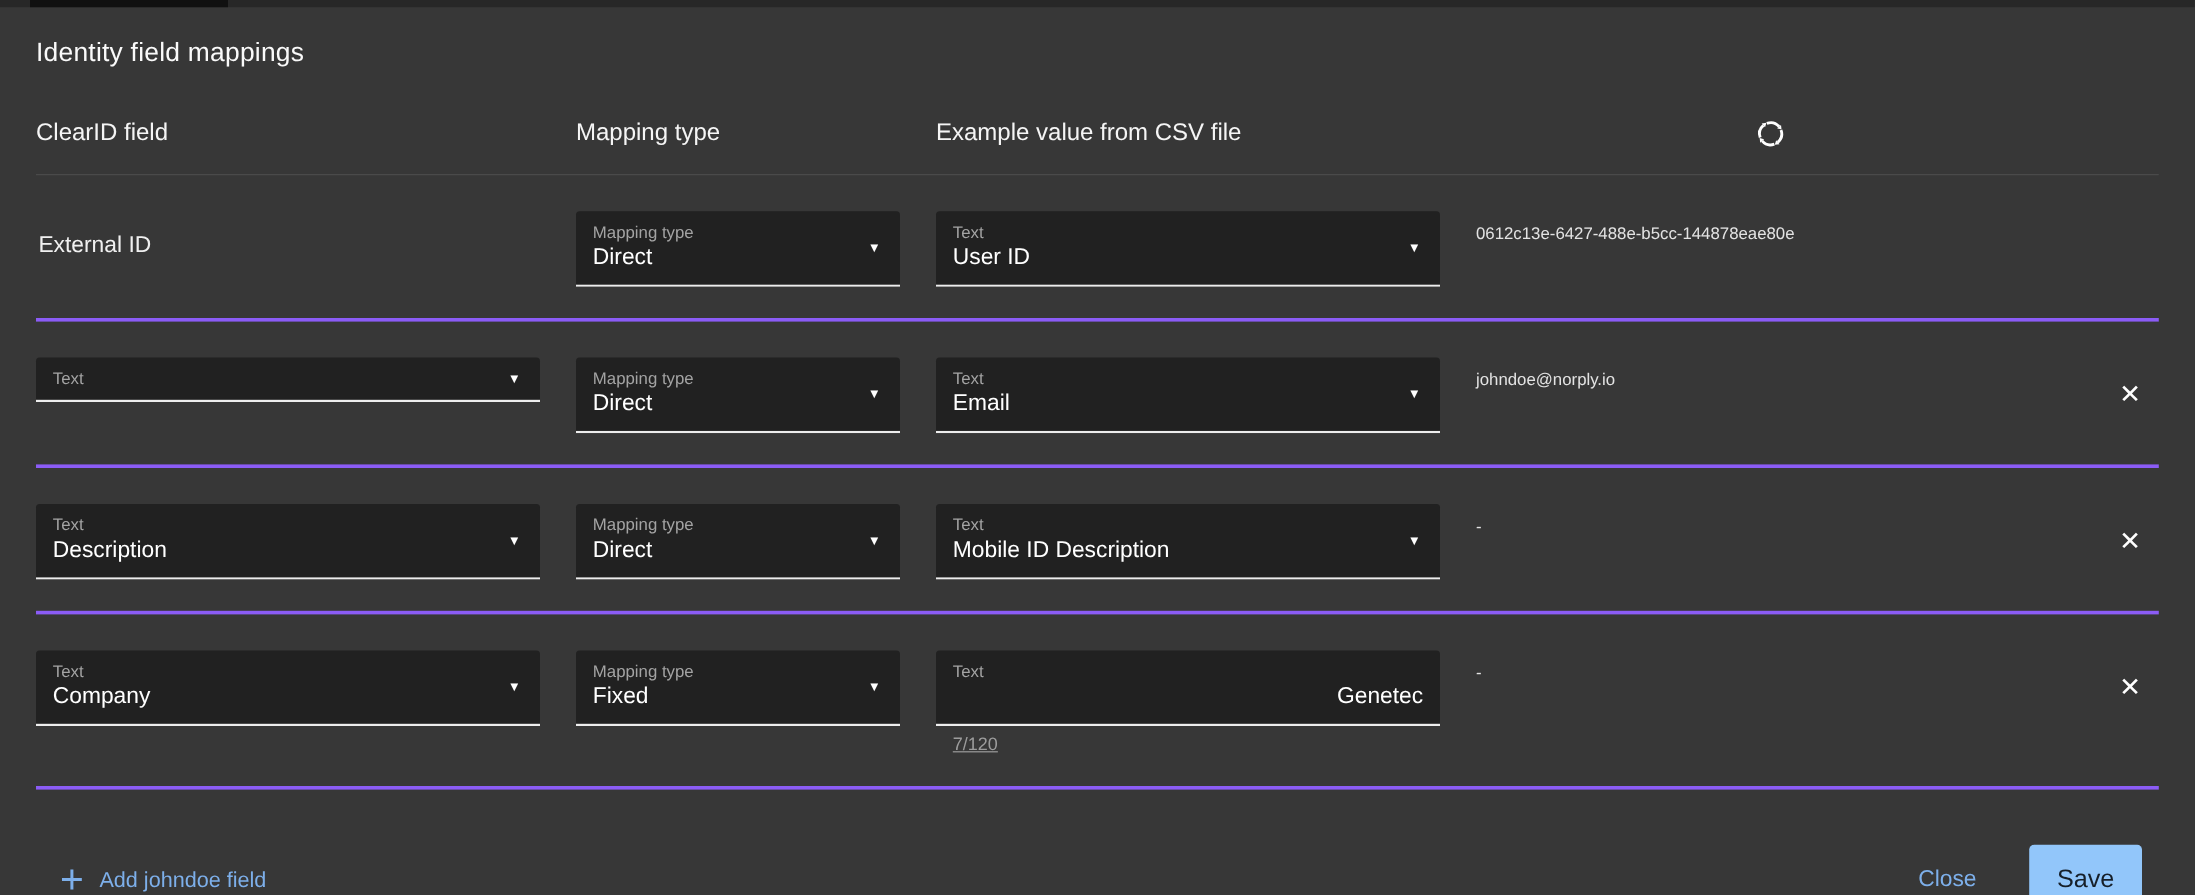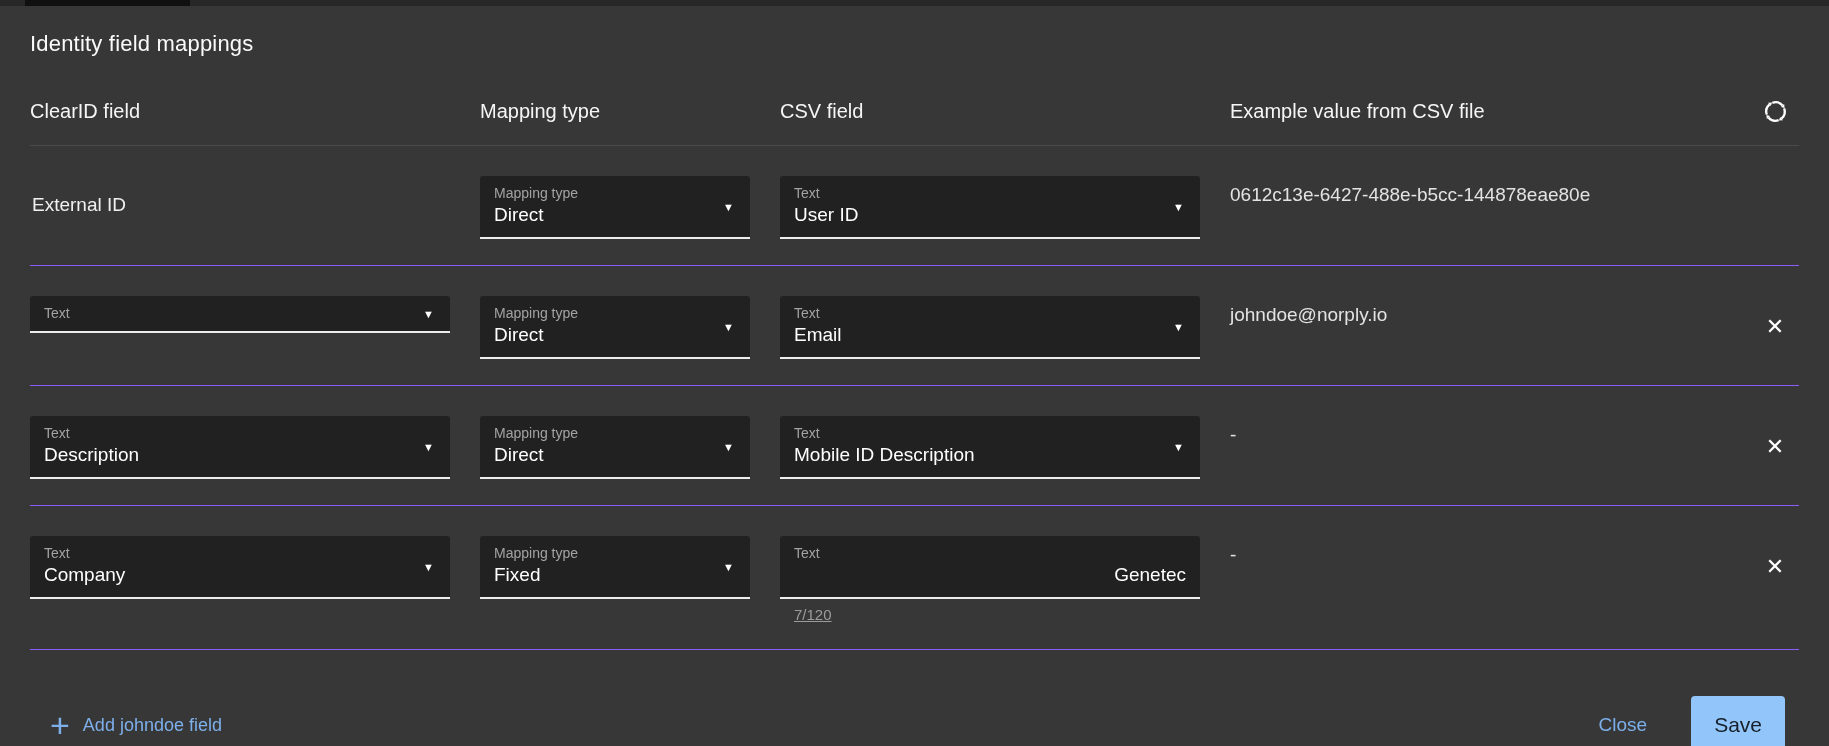--- a/index.html
+++ b/index.html
@@ -53,21 +53,21 @@
   }
   .sync-btn {
     background: none; border: none; padding: 0;
     cursor: pointer;
     justify-self: center;
     display: flex; align-items: center;
   }
 
   .mapping-row {
     padding: 30px 0 26px;
-    border-bottom: 1px solid #8b5cf6;
+    border-bottom: 3px solid #8b5cf6;
     align-items: start;
   }
 
   .select-box, .input-box {
     position: relative;
     background: #212121;
     border-radius: 3px 3px 0 0;
     border-bottom: 2px solid #ededed;
     padding: 9px 14px 10px;
   }
@@ -116,21 +116,21 @@
     text-decoration: underline;
   }
 
   .static-cell {
     font-size: 19px;
     color: #f0f0f0;
     margin-top: 18px;
     padding-left: 2px;
   }
   .example-cell {
-    font-size: 19px;
+    font-size: 14px;
     color: #e3e3e3;
     margin-top: 6px;
     word-break: break-all;
     line-height: 25px;
   }
   .remove-btn {
     background: none; border: none;
     color: #ffffff;
     font-size: 22px;
     line-height: 1;
@@ -195,21 +195,20 @@
   <div class="dark-seg"></div>
 </div>
 
 <div class="container">
 
   <div class="dialog-title">Identity field mappings</div>
 
   <div class="grid header-row">
     <div class="col-header">ClearID field</div>
     <div class="col-header">Mapping type</div>
-    <div class="col-header">CSV field</div>
     <div class="col-header">Example value from CSV file</div>
     <button class="sync-btn">
       <svg width="27" height="27" viewBox="0 0 24 24">
         <defs>
           <g id="seg">
             <path d="M9.2 4.3 A8.2 8.2 0 0 1 18.3 6.7" stroke="#ffffff" stroke-width="2.1" fill="none"></path>
             <polygon points="19.7,5.4 16.8,7.9 20.1,8.9" fill="#ffffff"></polygon>
           </g>
         </defs>
         <use href="#seg"></use>

